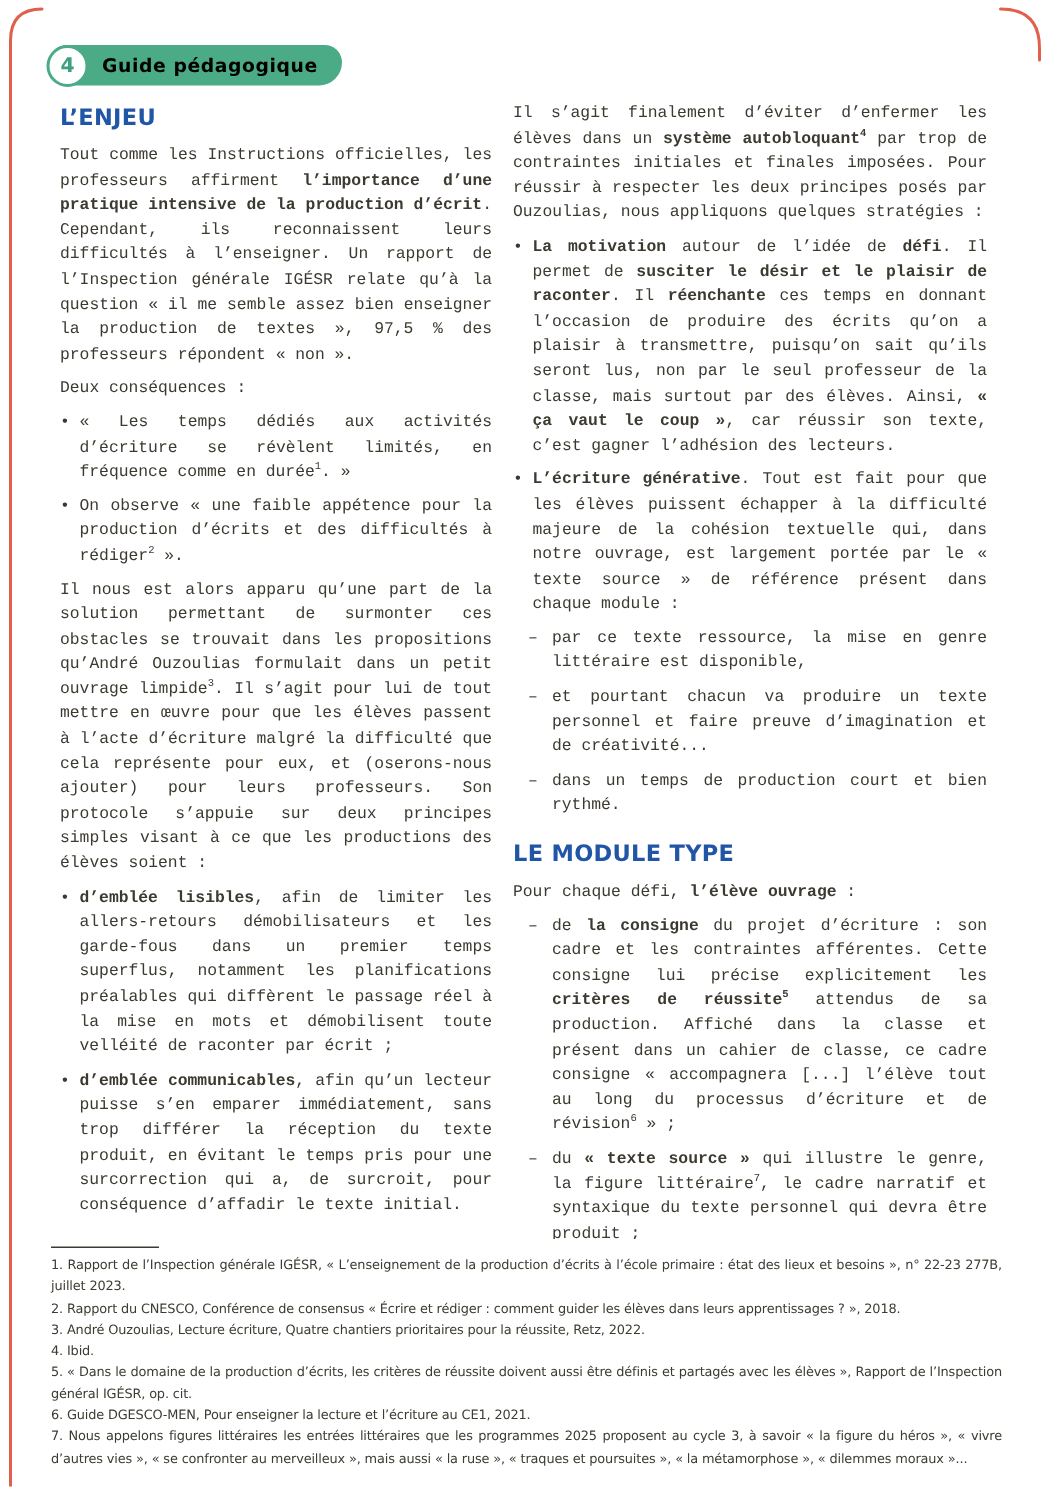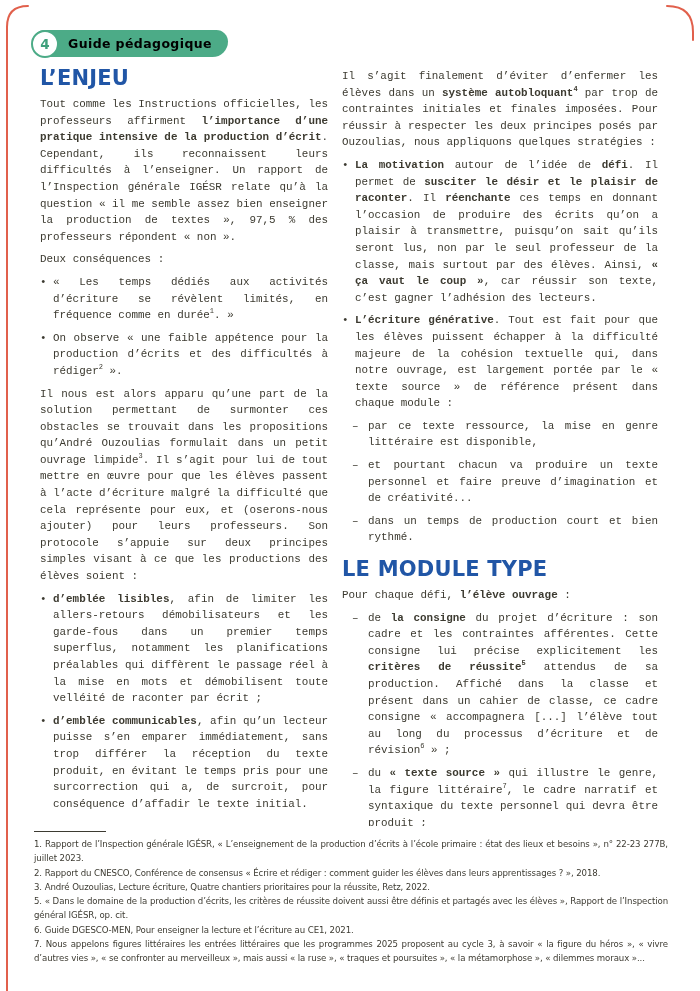--- a/index.html
+++ b/index.html
@@ -29,21 +29,21 @@
   }
   
   .columns{
     position:absolute;left:40px;top:68px;width:618px;height:758px;
     display:flex;gap:14px;overflow:hidden;
   }
   .col{box-sizing:border-box;}
   .col-left{width:288px;flex:none;}
   .col-right{width:316px;flex:none;}
   h2{
-    font-size:21px;line-height:20px;font-weight:bold;color:#2156a6;
+    font-size:15px;line-height:20px;font-weight:bold;color:#2156a6;
     margin:0 0 8px 0;letter-spacing:.2px;
   }
   .mt{margin-top:13px;}
   .blk{
     margin:0 0 6px 0;text-align:justify;
     font-size:10.9px;line-height:16.6px;hyphens:auto;font-family:Liberation Mono, monospace;-webkit-hyphens:auto;
   }
   .li{display:flex;}
   .li .mk{flex:none;width:13px;text-align:left;}
   .li .tx{flex:1;text-align:justify;hyphens:auto;}
@@ -138,18 +138,19 @@
       </div>
     </section>
 
   </div>
 
   <footer class="footnotes">
     <div class="fn-rule"></div>
     <p class="fn"><span>1. Rapport de l’Inspection générale IGÉSR, « L’enseignement de la production d’écrits à l’école primaire : état des lieux et besoins », n° 22-23 277B, juillet 2023.</span></p>
     <p class="fn"><span>2. Rapport du CNESCO, Conférence de consensus « Écrire et rédiger : comment guider les élèves dans leurs apprentissages ? », 2018.</span></p>
     <p class="fn"><span>3. André Ouzoulias, </span><span class="i">Lecture écriture, Quatre chantiers prioritaires pour la réussite</span><span>, Retz, 2022.</span></p>
+    <p class="fn"><span>4. </span><span class="i">Ibid.</span></p>
     <p class="fn"><span>5. « Dans le domaine de la production d’écrits, les critères de réussite doivent aussi être définis et partagés avec les élèves », Rapport de l’Inspection général IGÉSR, </span><span class="i">op. cit.</span></p>
     <p class="fn"><span>6. Guide DGESCO-MEN, </span><span class="i">Pour enseigner la lecture et l’écriture au CE1, 2021</span><span>.</span></p>
     <p class="fn"><span>7. Nous appelons figures littéraires les entrées littéraires que les programmes 2025 proposent au cycle 3, à savoir « la figure du héros », « vivre d’autres vies », « se confronter au merveilleux », mais aussi « la ruse », « traques et poursuites », « la métamorphose », « dilemmes moraux »...</span></p>
   </footer>
 
 </div>
 
 </body></html>

